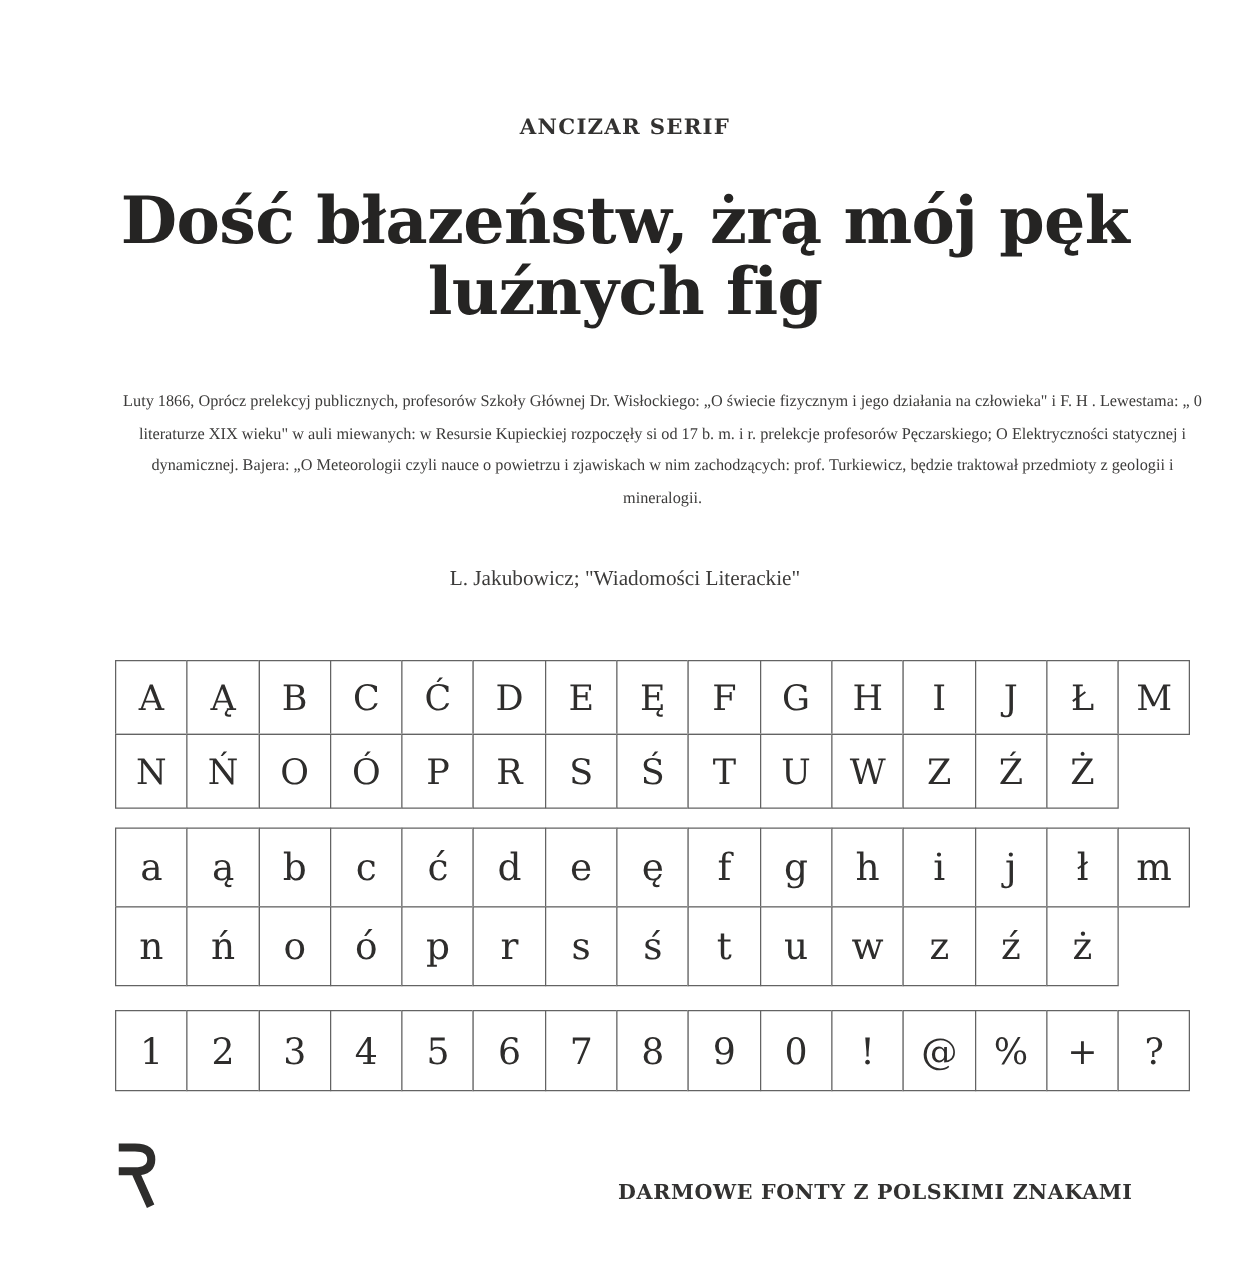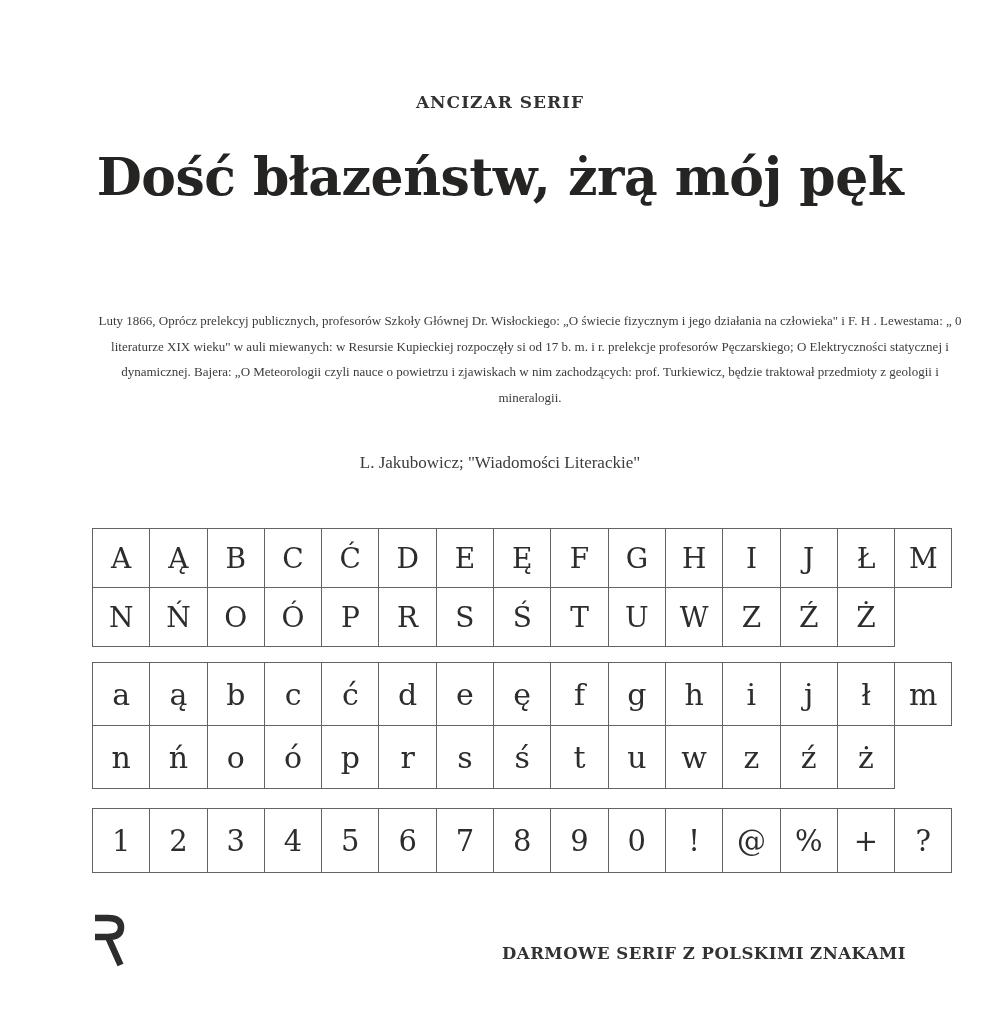--- a/index.html
+++ b/index.html
@@ -86,21 +86,21 @@
     text-align: right;
   }
 </style>
 </head>
 <body>
 
 <div class="page">
 
   <div class="eyebrow">ANCIZAR SERIF</div>
 
-  <h1 class="title"><span>Dość błazeństw, żrą mój pęk</span><br></h1>
+  <h1 class="title"><span>Dość błazeństw, żrą mój pęk</span><br><span>luźnych fig</span></h1>
 
   <p class="body-text">Luty 1866, Oprócz prelekcyj publicznych, profesorów Szkoły Głównej Dr. Wisłockiego: „O świecie fizycznym i jego działania na człowieka" i F. H . Lewestama: „ 0 literaturze XIX wieku" w auli miewanych: w Resursie Kupieckiej rozpoczęły si od 17 b. m. i r. prelekcje profesorów Pęczarskiego; O Elektryczności statycznej i dynamicznej. Bajera: „O Meteorologii czyli nauce o powietrzu i zjawiskach w nim zachodzących: prof. Turkiewicz, będzie traktował przedmioty z geologii i mineralogii.</p>
 
   <p class="attribution">L. Jakubowicz; "Wiadomości Literackie"</p>
 
   <div class="glyph-grid grid-upper">
       <div class="glyph-row">
         <div class="glyph-cell">A</div>
         <div class="glyph-cell">Ą</div>
         <div class="glyph-cell">B</div>
@@ -188,15 +188,15 @@
         <div class="glyph-cell">%</div>
         <div class="glyph-cell">+</div>
         <div class="glyph-cell">?</div>
       </div>
     </div>
 
   <svg class="logo" viewBox="0 0 34 58" aria-hidden="true">
     <path d="M 3 6 H 16 Q 29 6 29 15.5 Q 29 25 16 25 H 3 M 16 25 L 28.5 53" fill="none" stroke="#2e2d2c" stroke-width="6.5" stroke-linecap="butt" stroke-linejoin="miter"></path>
   </svg>
 
-  <div class="footer-tagline">DARMOWE SERIF Z POLSKIMI ZNAKAMI</div>
+  <div class="footer-tagline">DARMOWE FONTY Z POLSKIMI ZNAKAMI</div>
 
 </div>
 
 </body></html>

